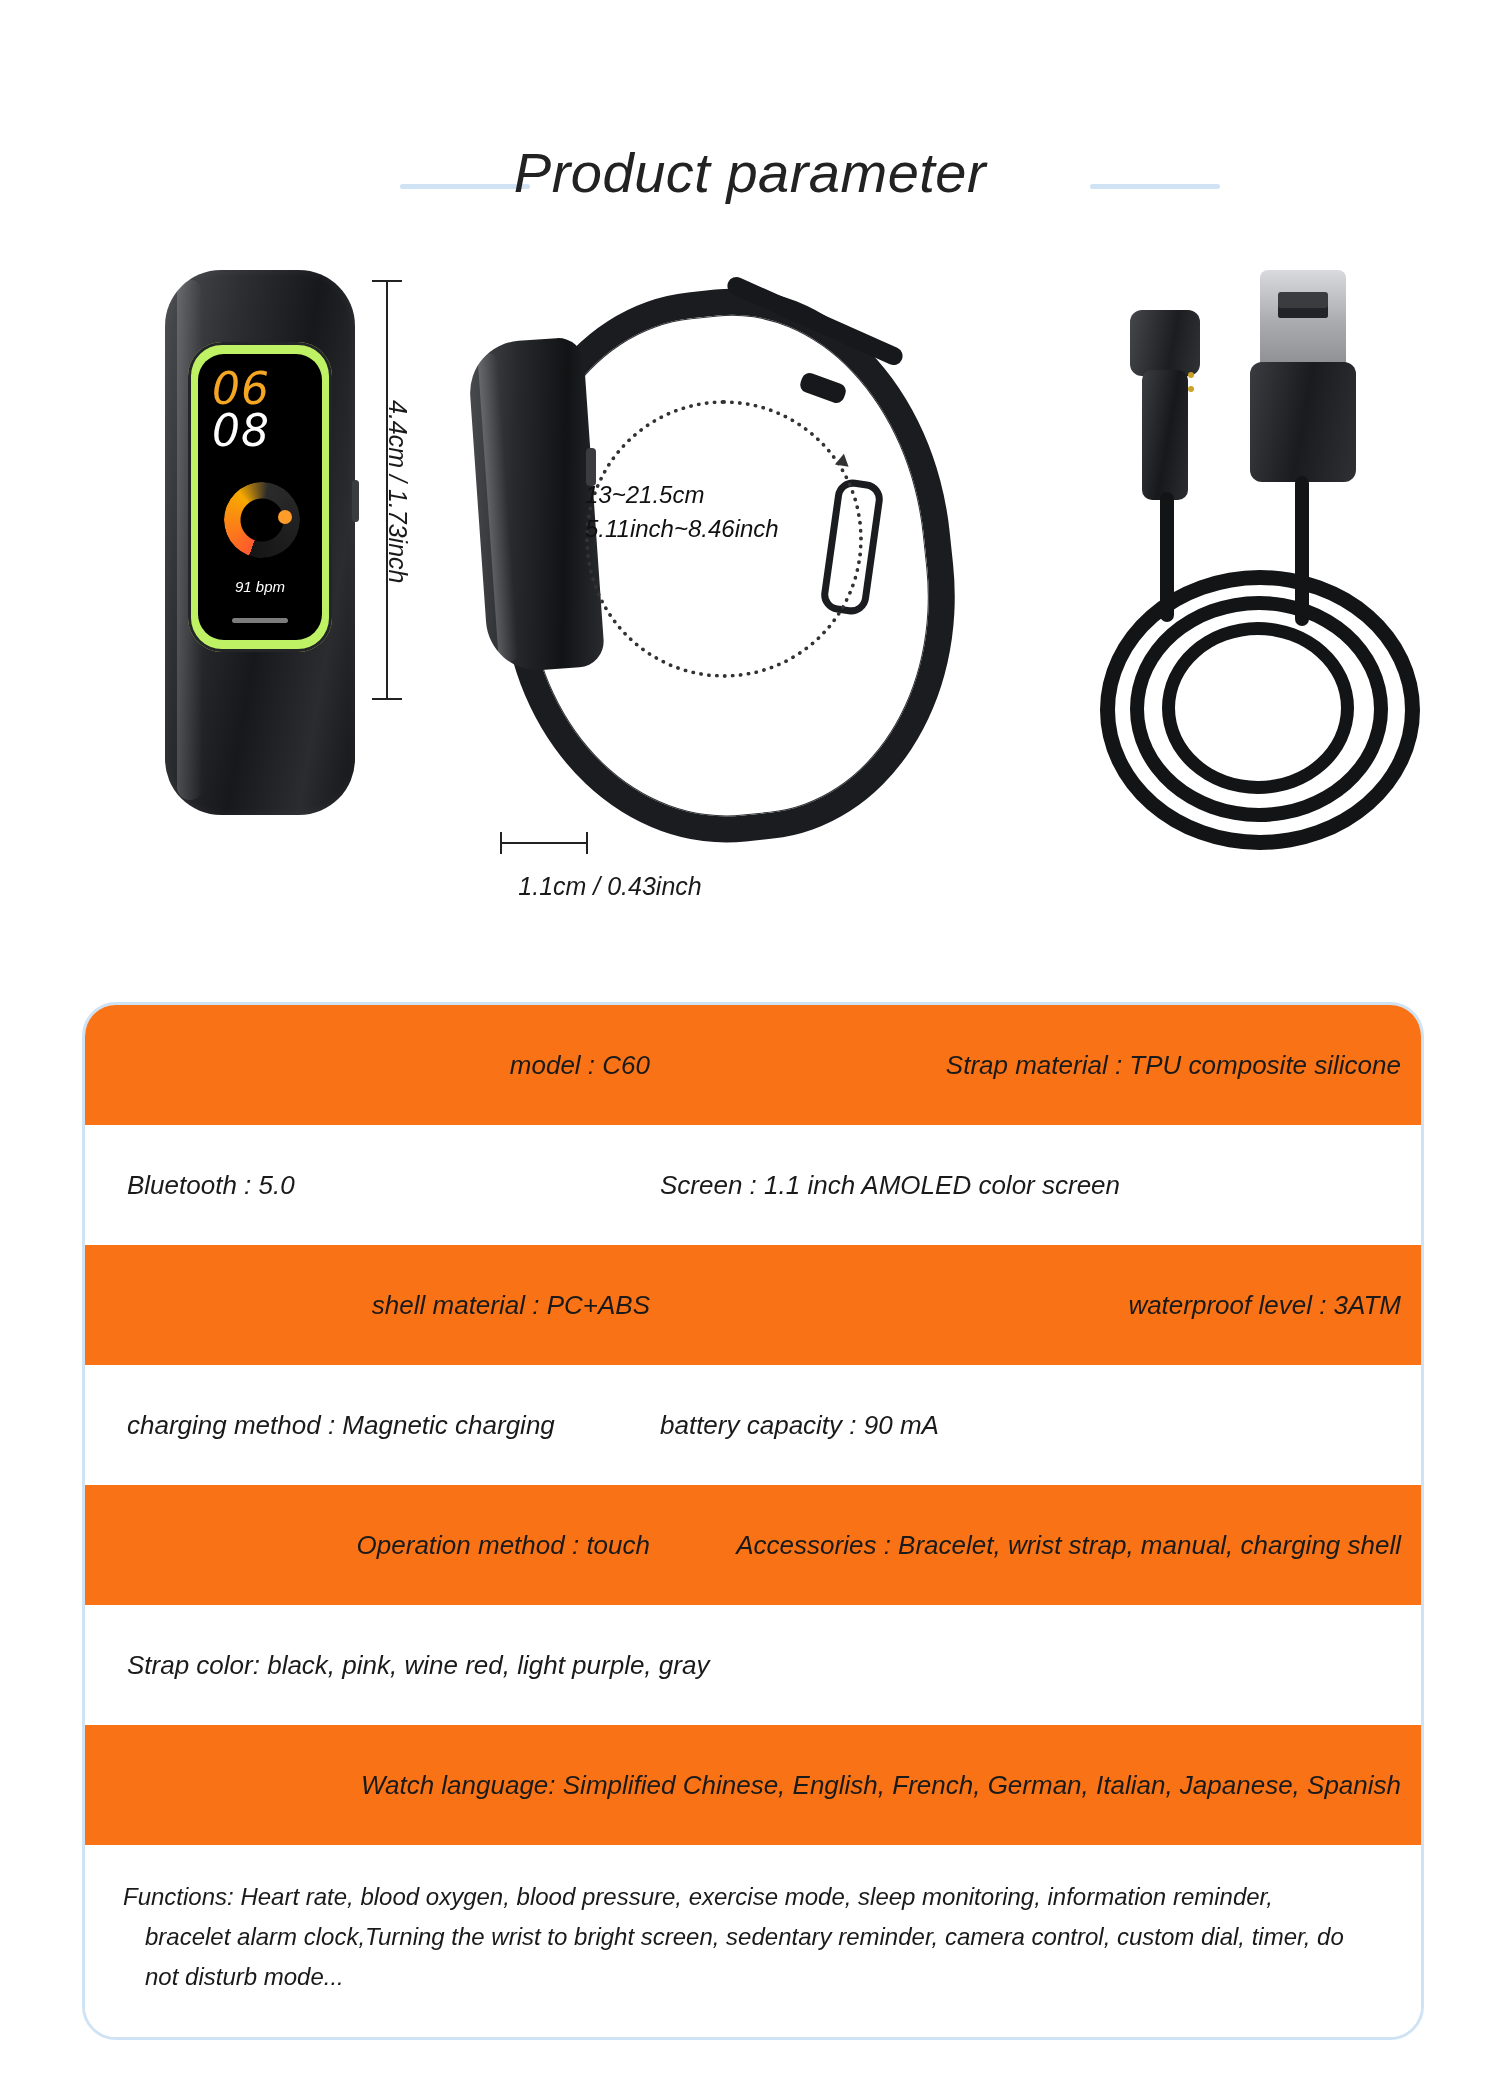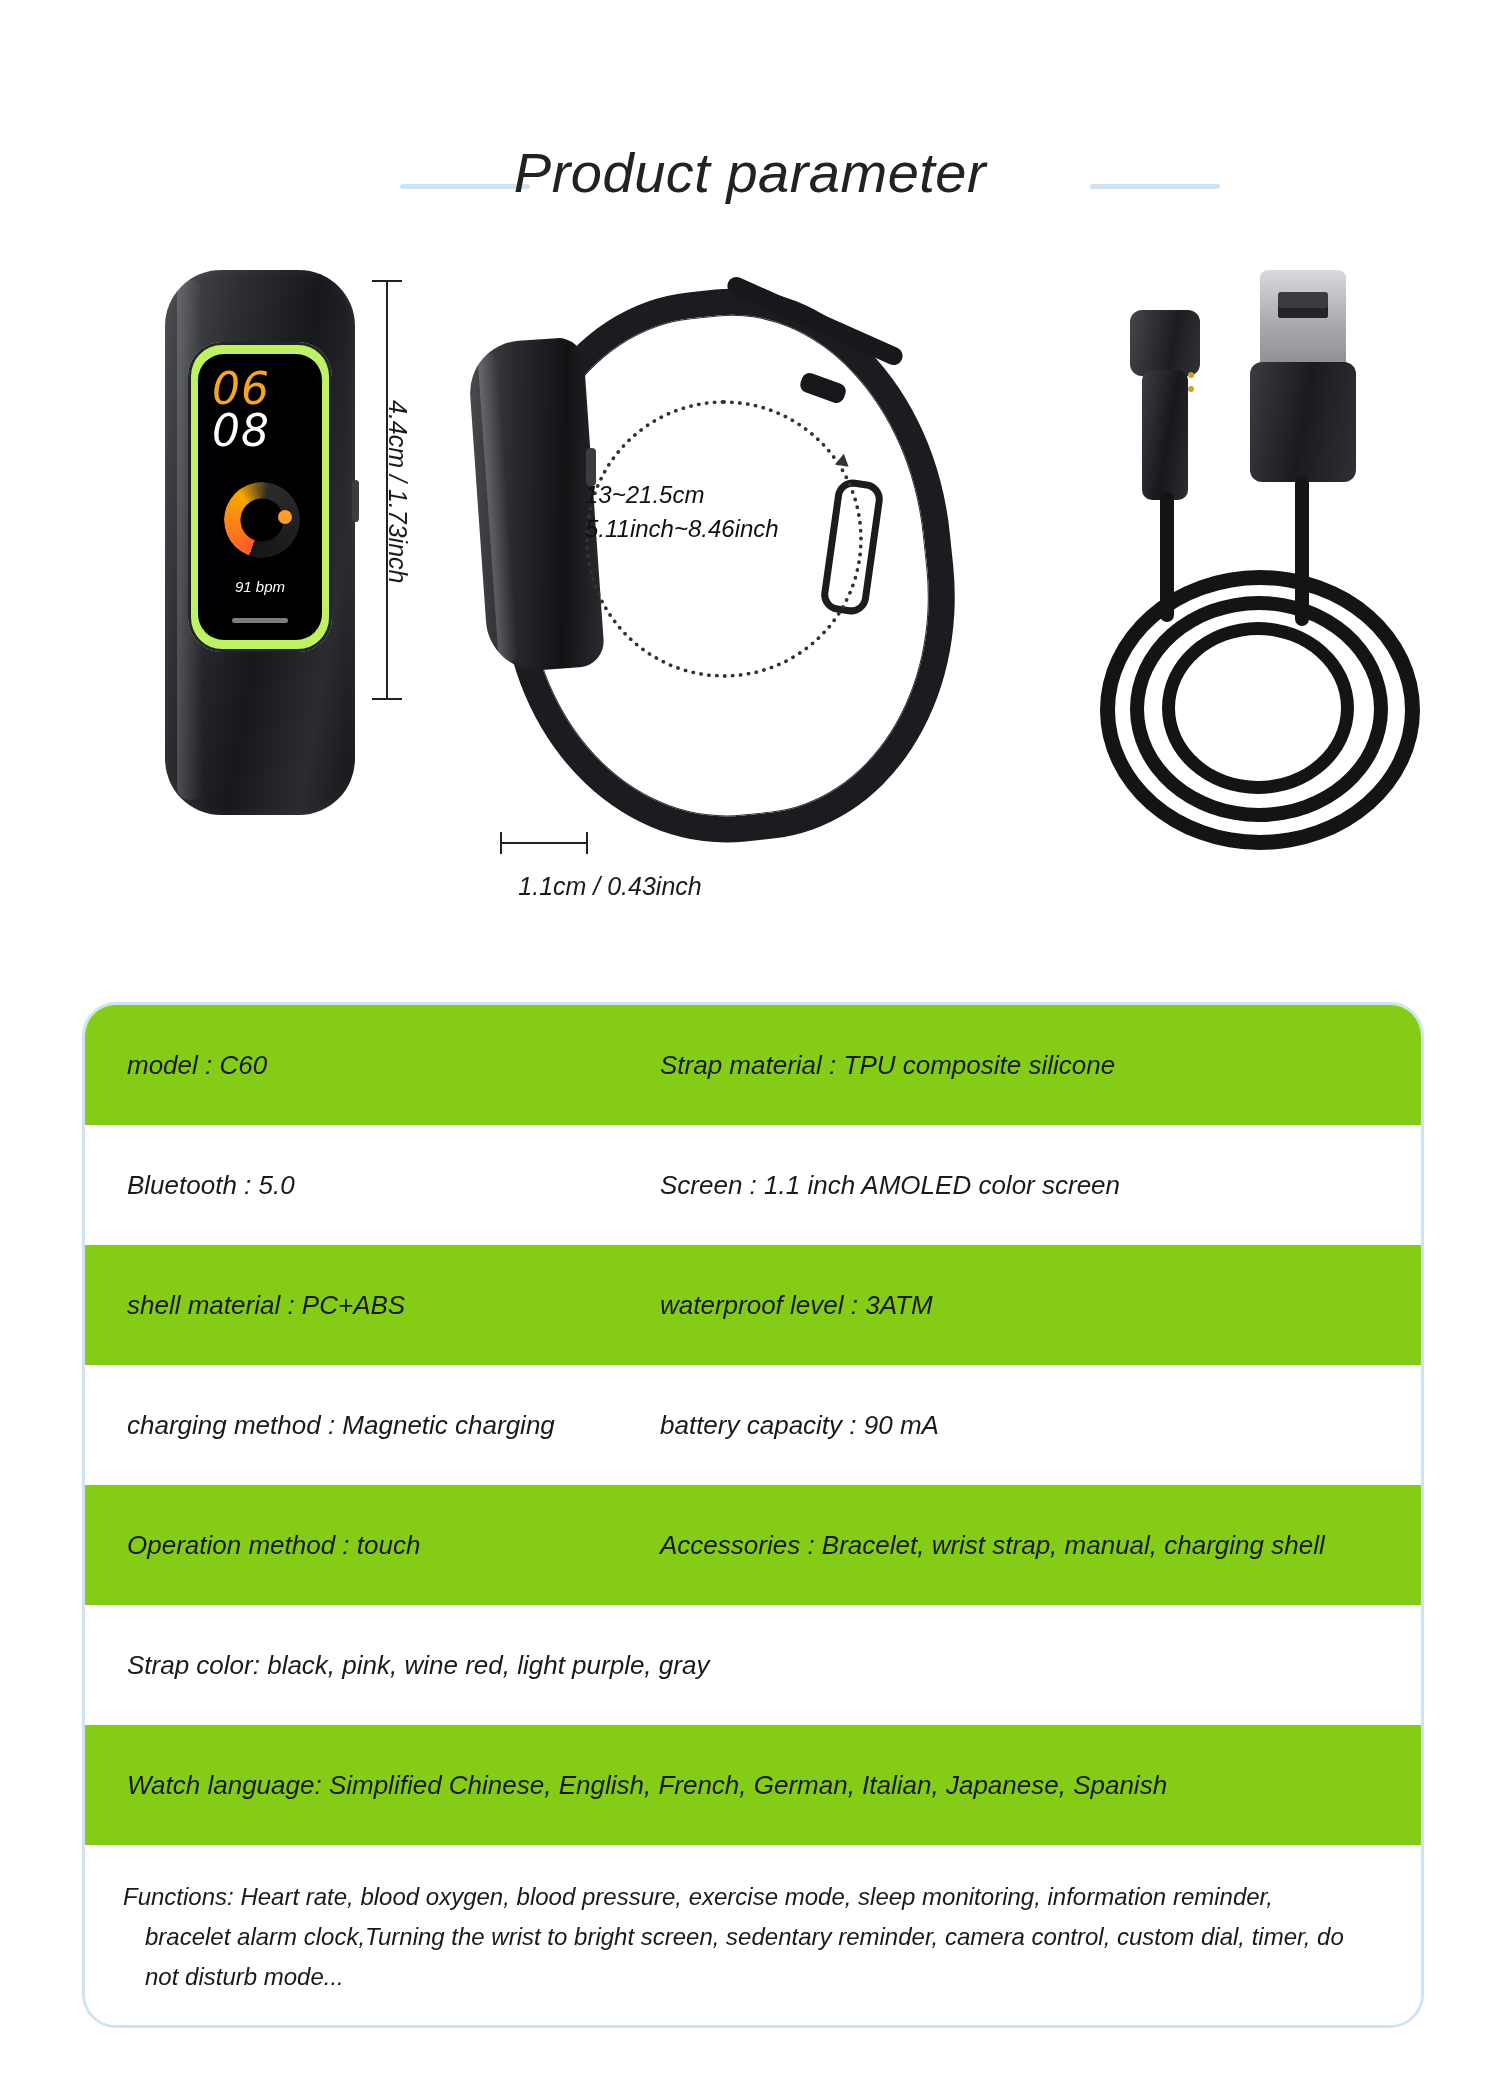--- a/index.html
+++ b/index.html
@@ -413,34 +413,34 @@
     background: #ffffff;
     overflow: hidden;
   }
   .spec-row {
     display: flex;
     align-items: center;
     min-height: 120px;
     padding: 0 20px;
     box-sizing: border-box;
   }
-  .spec-row.alt { background: #84cc16; }
+  .spec-row.alt { background: #f97316; text-align: right; }
   .spec-row.plain { background: #ffffff; }
   .spec-cell {
     font-size: 26px;
     color: #1a1a1a;
     line-height: 36px;
   }
   .spec-cell.left { width: 545px; padding-left: 22px; box-sizing: border-box; }
   .spec-cell.right { flex: 1; padding-left: 10px; box-sizing: border-box; }
   .spec-cell.full { width: 100%; padding-left: 22px; box-sizing: border-box; }
   .spec-row.functions {
     align-items: flex-end;
     padding-top: 32px;
-    padding-bottom: 28px;
+    padding-bottom: 40px;
     min-height: 170px;
   }
   .functions-text {
     font-size: 24px;
     line-height: 40px;
     color: #1a1a1a;
     padding-left: 40px;
     padding-right: 50px;
     text-indent: -22px;
   }

